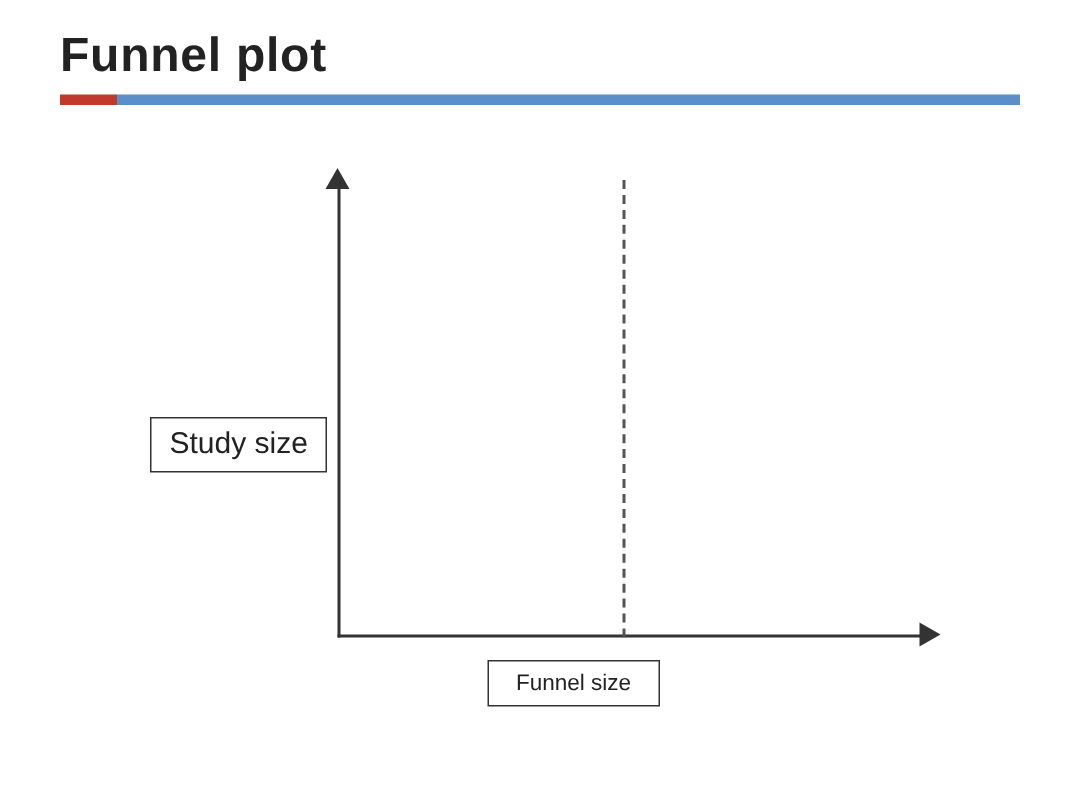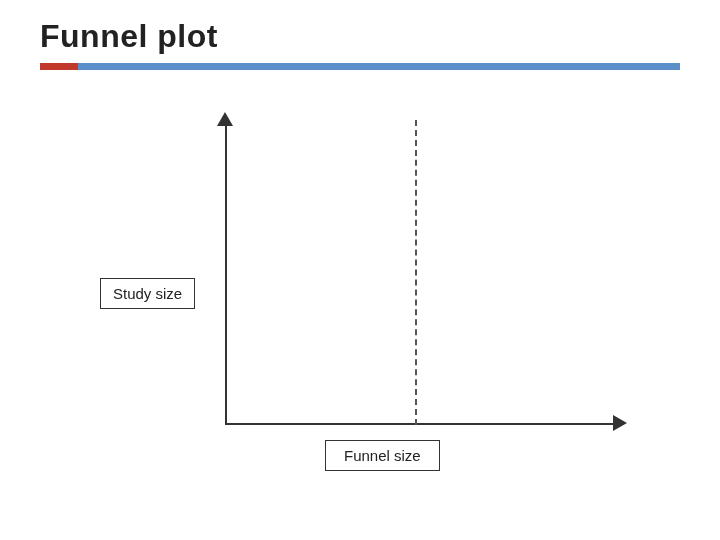--- a/index.html
+++ b/index.html
@@ -108,21 +108,21 @@
       border-left: 2.5px dashed #555555;
     }
 
     
     .study-size-label {
       position: absolute;
       left: 20px;
       top: 178px;
       border: 1.5px solid #333333;
       padding: 6px 12px;
-      font-size: 15px;
+      font-size: 20px;
       color: #222222;
       background: #ffffff;
       white-space: nowrap;
     }
 
     
     .effect-size-label {
       position: absolute;
       left: 245px;
       top: 340px;

